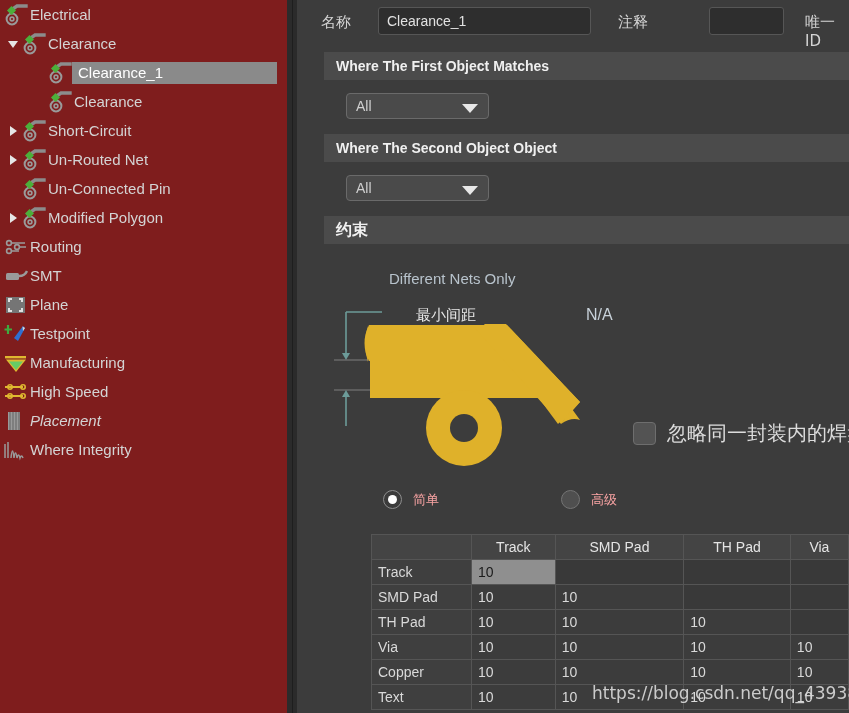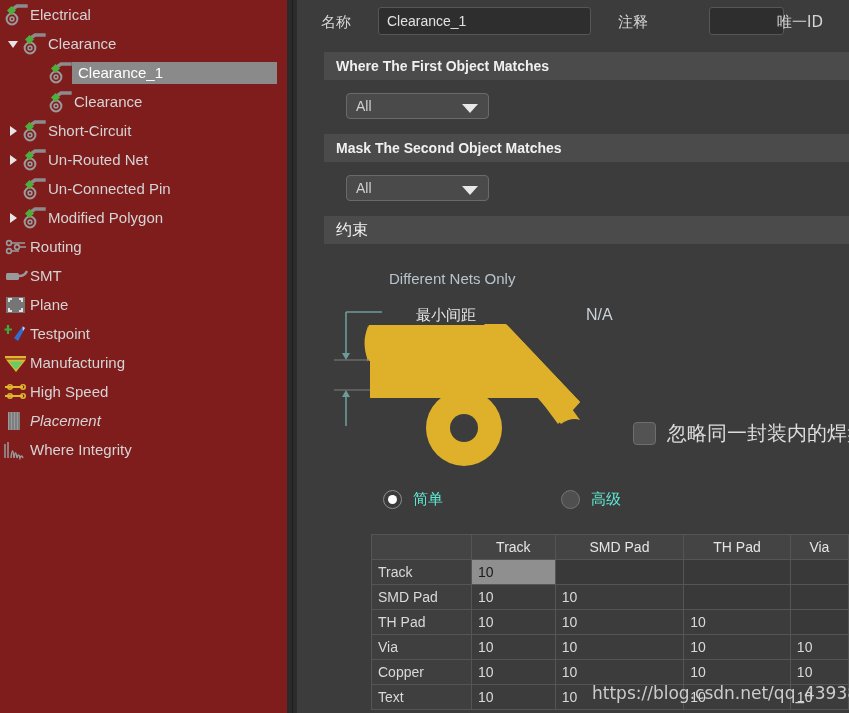--- a/index.html
+++ b/index.html
@@ -76,21 +76,21 @@
     display: flex; align-items: center;
   }
 
   .section-header {
     position: absolute; left: 27px; width: 525px; height: 28px;
     background: #4b4b4b;
     display: flex; align-items: center;
     padding-left: 12px;
     color: #f0f0f0; font-size: 14px; font-weight: bold;
   }
-  .section-header.cnhdr { font-weight: normal; font-size: 16px; }
+  .section-header.cnhdr { font-weight: bold; font-size: 16px; }
 
   .combo {
     position: absolute; width: 143px; height: 26px;
     background: #4a4a4a; border: 1px solid #6a6a6a; border-radius: 4px;
     color: #cfcfcf; font-size: 14px;
     display: flex; align-items: center; padding-left: 9px;
   }
   .combo .caret {
     position: absolute; right: 10px; top: 10px;
     border-left: 8px solid transparent; border-right: 8px solid transparent;
@@ -124,21 +124,21 @@
 
   .radio-row { position: absolute; left: 383px; top: 490px; width: 300px; height: 28px; }
   .radio-item { position: absolute; display: flex; align-items: center; }
   .radio-outer {
     width: 19px; height: 19px; border-radius: 50%;
     background: #4f4f4f; border: 1px solid #747474;
     display: flex; align-items: center; justify-content: center;
   }
   .radio-outer.on { background: #3b3b3b; border-color: #8d8d8d; }
   .radio-dot { width: 9px; height: 9px; border-radius: 50%; background: #ffffff; }
-  .radio-label { color: #5eead4; font-size: 15px; margin-left: 11px; }
+  .radio-label { color: #fca5a5; font-size: 13px; margin-left: 11px; }
 
   
   #cmtable {
     position: absolute; left: 371px; top: 534px;
     width: 478px;
     border-collapse: collapse;
     font-size: 14px;
   }
   #cmtable td, #cmtable th {
     border: 1px solid #555555;
@@ -330,30 +330,30 @@
 
     <div id="toprow">
       <span class="fld-label cn" style="left:24px;">名称</span>
       <div class="txtinput" style="left:81px; top:7px; width:213px;">
         <span>Clearance_1</span>
       </div>
       <span class="fld-label cn" style="left:321px;">注释</span>
       <div class="txtinput" style="left:412px; top:7px; width:75px;">
         <span></span>
       </div>
-      <span class="fld-label cn" style="left:480px;">唯一ID</span>
+      <span class="fld-label cn" style="left:508px;">唯一ID</span>
     </div>
 
     <div class="section-header" style="top:52px;">Where The First Object Matches</div>
     <div class="combo" style="left:49px; top:93px;">
       <span>All</span>
       <span class="caret"></span>
     </div>
 
-    <div class="section-header" style="top:134px;">Mask The Second Object Matches</div>
+    <div class="section-header" style="top:134px;">Where The Second Object Object</div>
     <div class="combo" style="left:49px; top:175px;">
       <span>All</span>
       <span class="caret"></span>
     </div>
 
     <div class="section-header cnhdr" style="top:216px;">约束</div>
 
     <div id="diagram">
       <span class="diag-title">Different Nets Only</span>
       <span class="diag-minlabel cn">最小间距</span>

